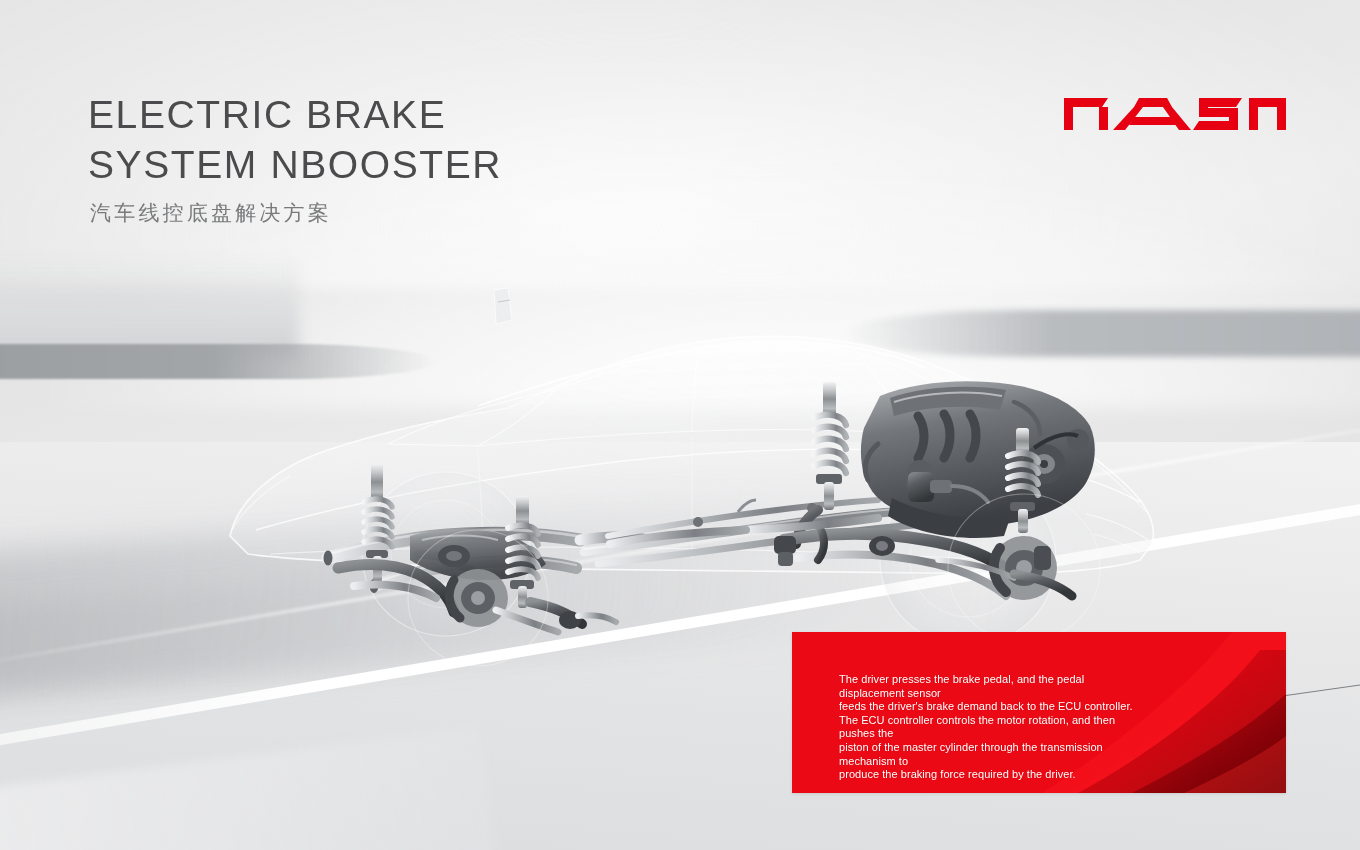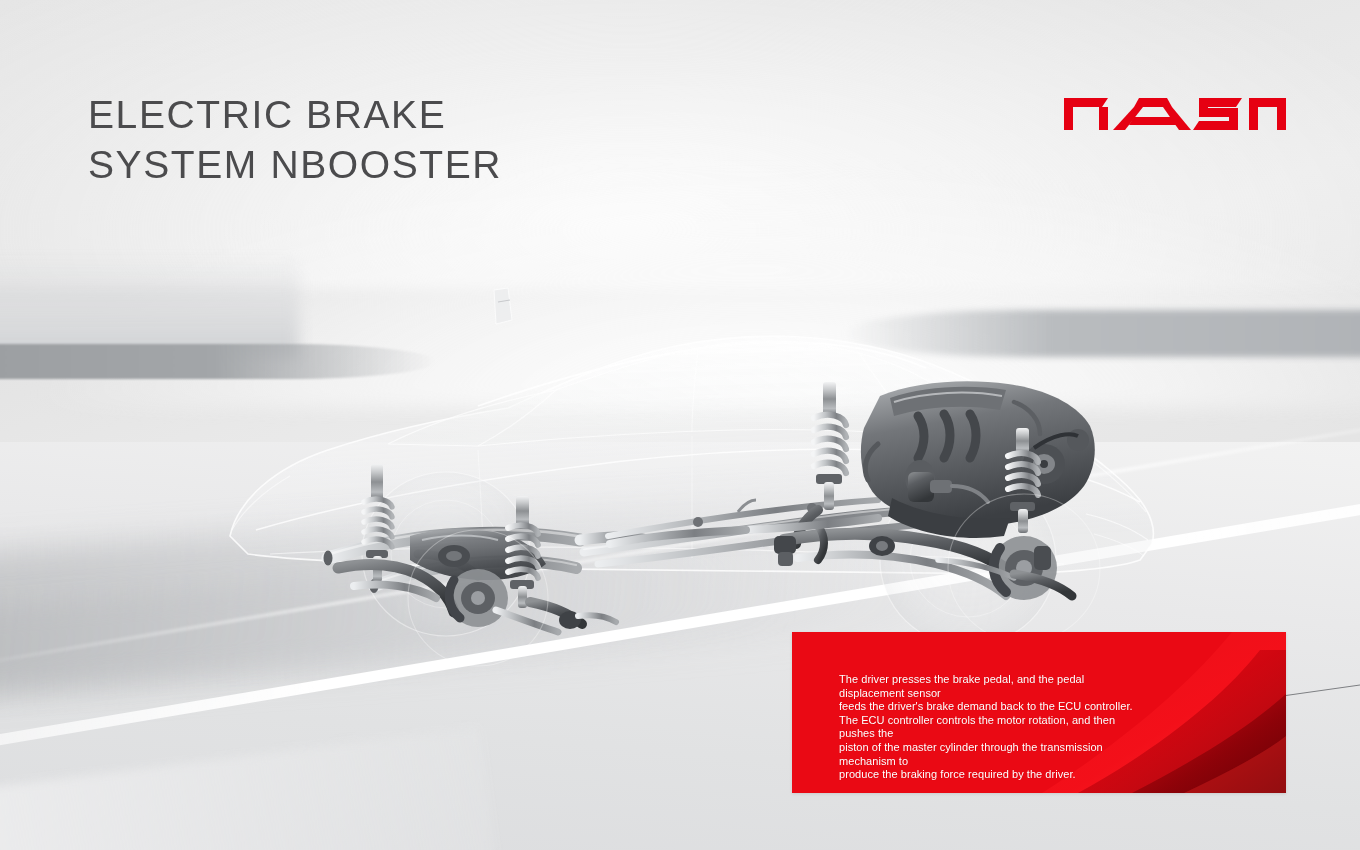--- a/index.html
+++ b/index.html
@@ -456,20 +456,21 @@
 
       <g opacity=".32" fill="none" stroke="#ffffff" stroke-width="1.1">
         <ellipse cx="300" cy="330" rx="70" ry="68"></ellipse>
         <ellipse cx="846" cy="300" rx="76" ry="74"></ellipse>
       </g>
     </svg>
   </div>
 
   <div class="headline">ELECTRIC BRAKE
 SYSTEM NBOOSTER</div>
+  <div class="subhead">汽车线控底盘解决方案</div>
 
   <div class="logo">
     <svg viewBox="0 0 222 44" xmlns="http://www.w3.org/2000/svg" aria-label="NASN">
       <g fill="#e60012">
 
         <path d="M0 12 L44 12 L38 21 L9 21 L9 44 L0 44 Z"></path>
         <path d="M35 21 L44 21 L44 44 L35 44 Z"></path>
 
         <path d="M75 12 L103 12 L108 21 L70 21 Z"></path>
         <path d="M70 21 L79 21 L61 44 L49 44 Z"></path>

